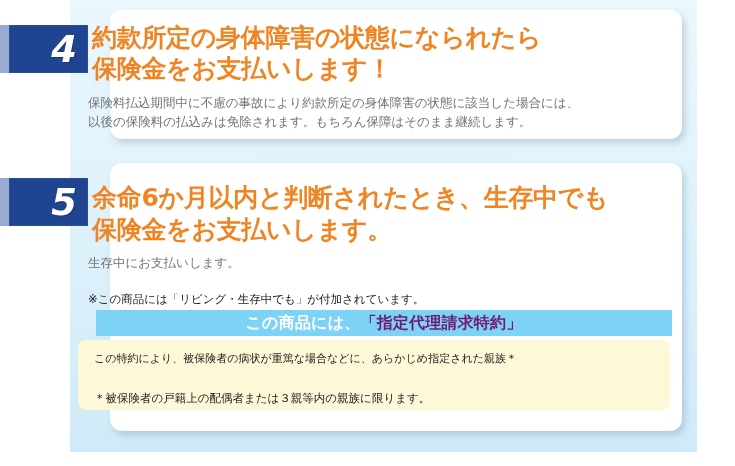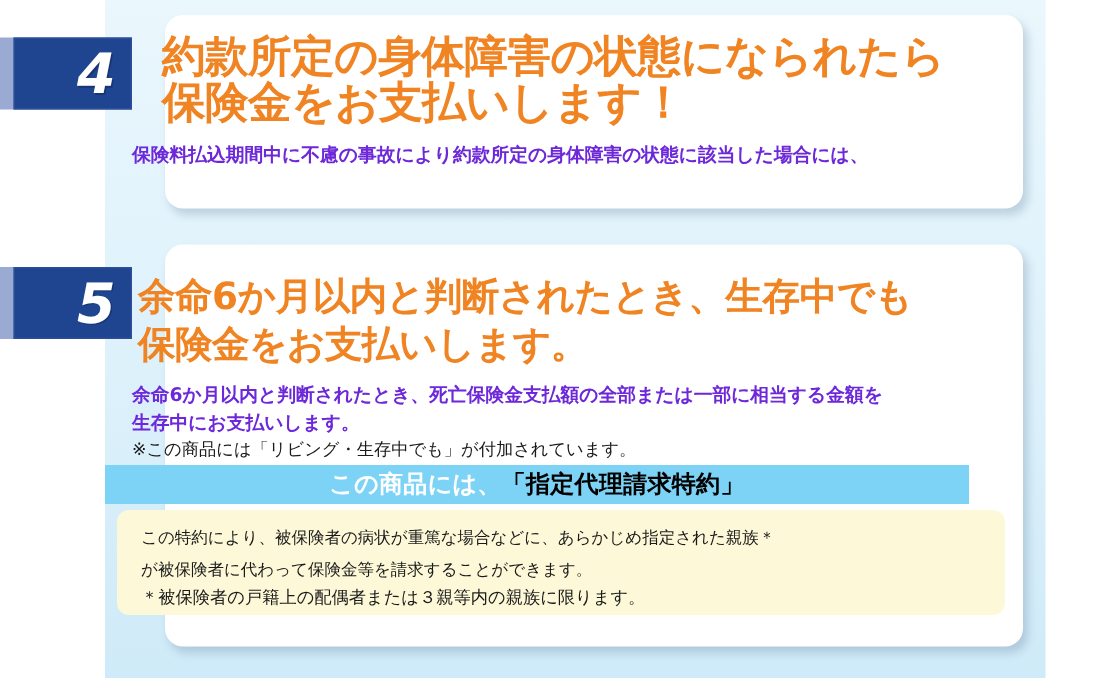--- a/index.html
+++ b/index.html
@@ -81,71 +81,71 @@
   #badge-5 { top: 178px; }
 
   
   .heading {
     position: absolute;
     color: #f08422;
     font-weight: bold;
     letter-spacing: -0.3px;
   }
   #heading-4 {
-    left: 108px;
+    left: 92px;
     top: 22px;
-    font-size: 29px;
+    font-size: 25px;
     line-height: 31px;
     width: 580px;
   }
   #heading-5 {
     left: 92px;
     top: 182px;
     font-size: 25px;
     line-height: 32px;
     width: 590px;
   }
 
   
   .body-text {
     position: absolute;
-    color: #6d28d9;
-    font-weight: bold;
+    color: #737373;
+    font-weight: normal;
     font-size: 12.5px;
     line-height: 19px;
   }
   #body-4 { left: 88px; top: 93px; width: 580px; }
   #body-5 { left: 88px; top: 253px; width: 580px; }
 
   .note-text {
     position: absolute;
     color: #1a1a1a;
     font-size: 11.5px;
     line-height: 16px;
   }
   #note-5 { left: 88px; top: 291px; width: 580px; }
 
   
   #cyan-banner {
     position: absolute;
-    left: 70px;
+    left: 96px;
     top: 310px;
     width: 576px;
     height: 26px;
     background: #7dd3f5;
     display: flex;
     align-items: center;
     justify-content: center;
     color: #ffffff;
     font-size: 16px;
     font-weight: bold;
     letter-spacing: 0.2px;
     white-space: nowrap;
   }
-  #cyan-banner .hl { color: #000000; }
+  #cyan-banner .hl { color: #701a75; }
 
   
   #cream-box {
     position: absolute;
     left: 78px;
     top: 340px;
     width: 592px;
     height: 70px;
     background: #fdf9d8;
     border-radius: 8px;
@@ -183,47 +183,46 @@
   <span class="badge-num">4</span>
 </div>
 
 <div class="heading" id="heading-4">
   <div>約款所定の身体障害の状態になられたら</div>
   <div>保険金をお支払いします！</div>
 </div>
 
 <div class="body-text" id="body-4">
   <div>保険料払込期間中に不慮の事故により約款所定の身体障害の状態に該当した場合には、</div>
+  <div>以後の保険料の払込みは免除されます。もちろん保障はそのまま継続します。</div>
 </div>
 
 <div class="card" id="card-5"></div>
 
 <div class="badge" id="badge-5">
   <div class="badge-strip"></div>
   <div class="badge-body"></div>
   <span class="badge-num">5</span>
 </div>
 
 <div class="heading" id="heading-5">
   <div>余命6か月以内と判断されたとき、生存中でも</div>
   <div>保険金をお支払いします。</div>
 </div>
 
 <div class="body-text" id="body-5">
-  <div>余命6か月以内と判断されたとき、死亡保険金支払額の全部または一部に相当する金額を</div>
   <div>生存中にお支払いします。</div>
 </div>
 
 <div class="note-text" id="note-5">※この商品には「リビング・生存中でも」が付加されています。</div>
 
 <div id="cyan-banner">
   <span>この商品には、</span>
     <span class="hl">「指定代理請求特約」</span>
 </div>
 
 <div id="cream-box"></div>
 
 <div id="cream-main">
   <div>この特約により、被保険者の病状が重篤な場合などに、あらかじめ指定された親族＊</div>
-  <div>が被保険者に代わって保険金等を請求することができます。</div>
 </div>
 
 <div id="cream-foot">＊被保険者の戸籍上の配偶者または３親等内の親族に限ります。</div>
 
 </body></html>

